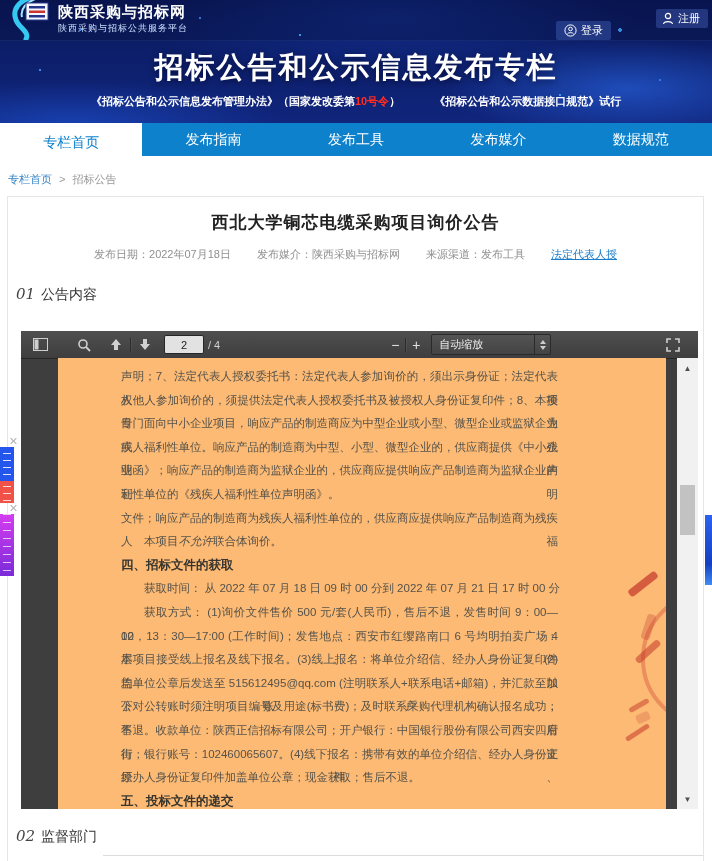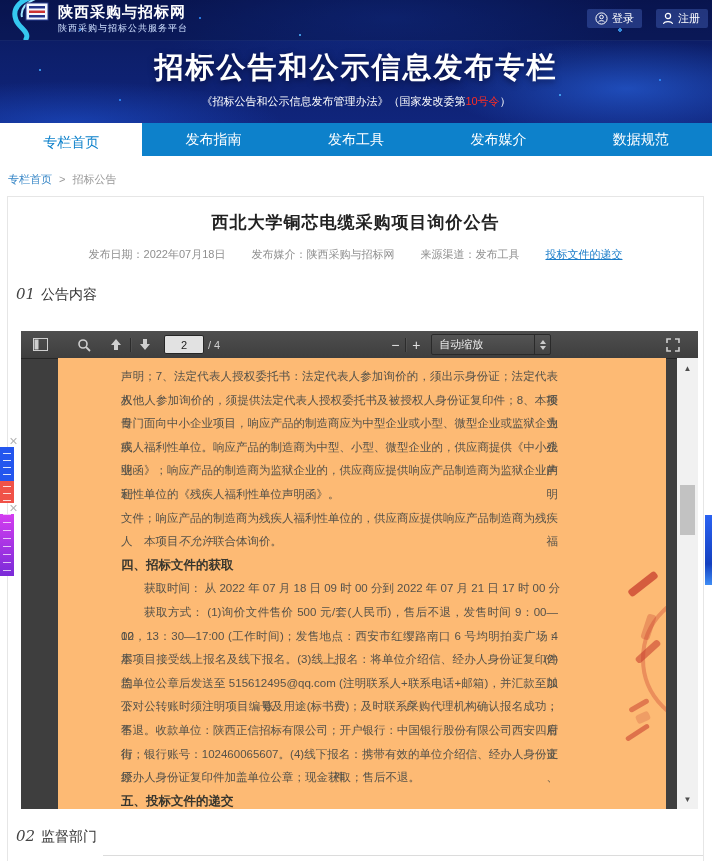--- a/index.html
+++ b/index.html
@@ -25,25 +25,25 @@
       radial-gradient(circle 1.5px at 80px 30px,#2f8fff 99%,transparent);}
   .top-row{position:absolute;left:0;top:0;width:712px;height:40px;
     background:rgba(4,10,45,.25);border-bottom:1px solid rgba(120,160,255,.10);}
   .logo{position:absolute;left:6px;top:-6px;width:48px;height:46px;}
   .site-id{position:absolute;left:58px;top:3px;color:#fff;line-height:1.25;}
   .site-name{font-size:15px;font-weight:bold;letter-spacing:1px;}
   .site-sub{font-size:9px;color:#cfe0ff;letter-spacing:1px;margin-top:1px;}
   .hdr-btn{position:absolute;top:9px;height:19px;display:flex;align-items:center;gap:4px;
     padding:0 8px;background:rgba(96,134,233,.30);border-radius:2px;color:#fff;font-size:11px;cursor:pointer;}
   .hdr-btn svg{display:block;}
-  .btn-login{left:587px;} .btn-reg{left:656px;padding-left:6px;}
+  .btn-login{left:556px;margin-top:12px;} .btn-reg{left:656px;padding-left:6px;}
   .banner-title{position:absolute;left:0;top:48px;width:712px;text-align:center;color:#fff;
     font-size:29px;font-weight:bold;letter-spacing:2px;text-shadow:0 2px 6px rgba(0,0,30,.6);}
   .banner-links{position:absolute;left:0;top:94px;width:712px;display:flex;justify-content:center;
-    gap:34px;color:#fff;font-size:11px;font-weight:normal;}
+    gap:34px;color:#fff;font-size:11px;font-weight:bold;}
   .banner-links .hl{color:#ff2d23;}
   .banner-links span{cursor:pointer;}
   
   .navbar{position:absolute;left:0;top:123px;width:712px;height:33px;background:#0d81cb;display:flex;z-index:3;}
   .nav-tab{flex:1;height:33px;display:flex;align-items:center;justify-content:center;
     color:#ffffff;font-size:14px;cursor:pointer;}
   .nav-tab.active{background:#fff;color:#0d81cb;height:40px;}
   
   .breadcrumb{position:absolute;left:8px;top:172px;font-size:11px;color:#999;}
   .breadcrumb .bc-home{color:#3585c6;cursor:pointer;}
@@ -156,20 +156,21 @@
               <circle cx="6" cy="4" r="2.6" fill="none" stroke="#fff" stroke-width="1.2"></circle>
               <path d="M1.5 12 C2 8.8 10 8.8 10.5 12" fill="none" stroke="#fff" stroke-width="1.2"></path>
             </svg>
         </span>
         <span>注册</span>
       </div>
     </div>
     <div class="banner-title">招标公告和公示信息发布专栏</div>
     <div class="banner-links">
       <span><span>《招标公告和公示信息发布管理办法》（国家发改委第</span><span class="hl">10号令</span><span>）</span></span>
+      <span>《招标公告和公示数据接口规范》试行</span>
     </div>
   </div>
 
   <div class="navbar">
     <div class="nav-tab active">专栏首页</div>
     <div class="nav-tab">发布指南</div>
     <div class="nav-tab">发布工具</div>
     <div class="nav-tab">发布媒介</div>
     <div class="nav-tab">数据规范</div>
   </div>
@@ -179,21 +180,21 @@
     <span class="bc-sep">&gt;</span>
     <span>招标公告</span>
   </div>
 
   <div class="card">
     <div class="art-title">西北大学铜芯电缆采购项目询价公告</div>
     <div class="meta-row">
       <span><span>发布日期：</span><span>2022年07月18日</span></span>
       <span><span>发布媒介：</span><span>陕西采购与招标网</span></span>
       <span><span>来源渠道：</span><span>发布工具</span></span>
-      <span class="meta-link">投标文件的递交</span>
+      <span class="meta-link">法定代表人授</span>
     </div>
 
     <div class="sec-head sec1">
       <span class="num">01</span><span>公告内容</span>
     </div>
 
     <div class="viewer">
       <div class="pdf-toolbar">
         <div class="tb-btn" style="margin-left:8px">
           <svg width="15" height="13" viewBox="0 0 15 13">

